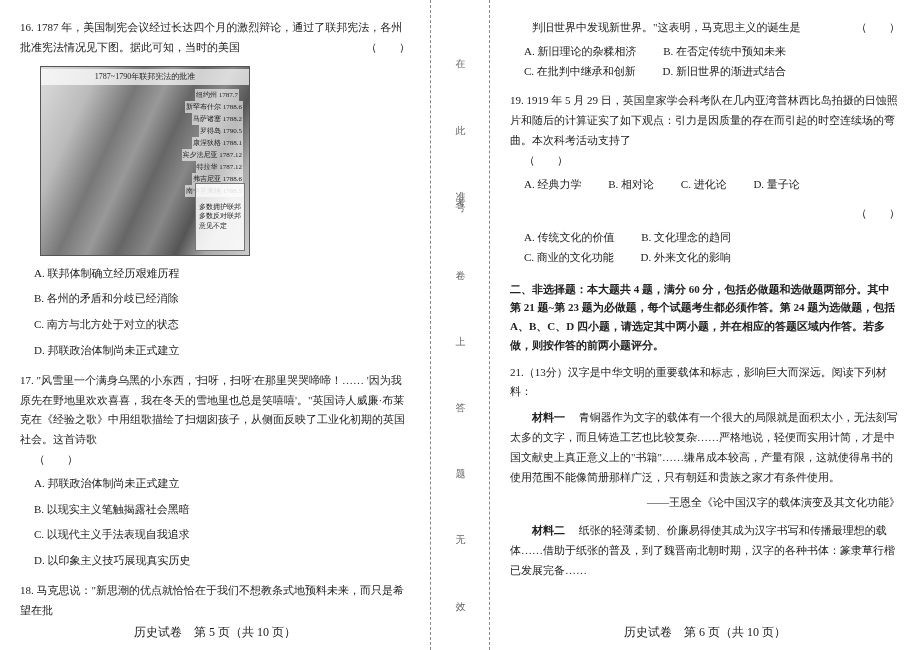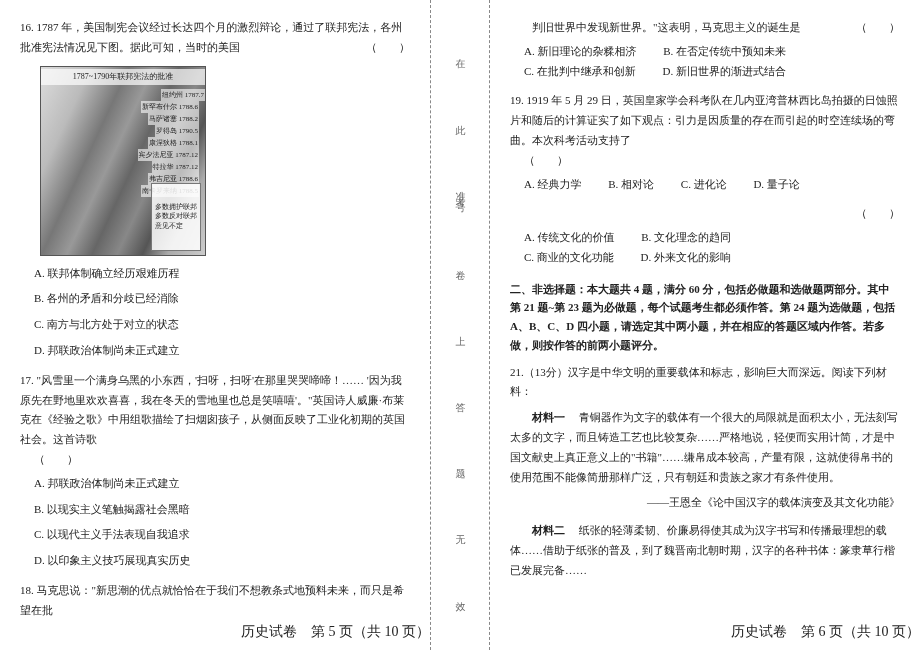--- a/index.html
+++ b/index.html
@@ -38,21 +38,21 @@
       letter-spacing: 6px;
     }
     .question { margin-bottom: 10px; }
     .q-stem { text-indent: 0; }
     .paren { float: right; }
     .options { padding-left: 14px; margin-top: 4px; }
     .options div { margin-bottom: 6px; }
     .options-inline { padding-left: 14px; margin-top: 4px; }
     .options-inline span { display: inline-block; margin-right: 24px; }
     .map-figure {
-      width: 166px;
+      width: 210px;
       height: 190px;
       margin: 8px auto 8px 20px;
       border: 1px solid #555;
       background: #e8e8e8;
       position: relative;
       font-size: 8px;
       color: #222;
       overflow: hidden;
       background: linear-gradient(115deg,#ddd 0%,#bbb 20%,#777 35%,#999 45%,#666 55%,#888 65%,#555 75%,#aaa 85%,#ccc 100%);
     }
@@ -65,22 +65,22 @@
       position: absolute; bottom: 4px; right: 4px;
       background: rgba(255,255,255,0.85);
       border: 1px solid #777; padding: 19px 3px;
       font-size: 7px; line-height: 1.3;
     }
     .map-legend div { white-space: nowrap; }
     .map-label { position: absolute; background: rgba(255,255,255,0.6); padding: 0 1px; font-size: 7px; }
     .footer {
       position: absolute;
       bottom: 6px; left: 0; right: 0;
-      text-align: right;
-      font-size: 14px;
+      text-align: center;
+      font-size: 12px;
     }
     .section-title {
       font-weight: bold;
       margin: 12px 0 8px 0;
       line-height: 1.7;
     }
     .material-label { font-weight: bold; margin-top: 24px; }
     .material { margin: 6px 0; text-indent: 2em; }
     .source { text-align: right; margin: 4px 0 8px 0; }
     .cont { text-indent: 2em; }
@@ -91,21 +91,21 @@
 <div class="page page-left">
 
   <div class="question">
     <p class="q-stem">
       <span>16. 1787 年，美国制宪会议经过长达四个月的激烈辩论，通过了联邦宪法，各州批准宪法情况见下图。据此可知，当时的美国</span>
       <span class="paren">（　　）</span>
     </p>
 
     <div class="map-figure">
       <div class="map-title">1787~1790年联邦宪法的批准</div>
-      <div class="map-label" style="top:22px;right:0">纽约州 1787.7</div>
+      <div class="map-label" style="top:22px;right:10px">纽约州 1787.7</div>
       <div class="map-label" style="top:34px;right:6px">新罕布什尔 1788.6</div>
       <div class="map-label" style="top:46px;right:6px">马萨诸塞 1788.2</div>
       <div class="map-label" style="top:58px;right:6px">罗得岛 1790.5</div>
       <div class="map-label" style="top:70px;right:6px">康涅狄格 1788.1</div>
       <div class="map-label" style="top:82px;right:6px">宾夕法尼亚 1787.12</div>
       <div class="map-label" style="top:94px;right:6px">特拉华 1787.12</div>
       <div class="map-label" style="top:106px;right:6px">弗吉尼亚 1788.6</div>
       <div class="map-label" style="top:118px;right:6px">南卡罗来纳 1788.5</div>
       <div class="map-legend">
         <div>多数拥护联邦</div>

